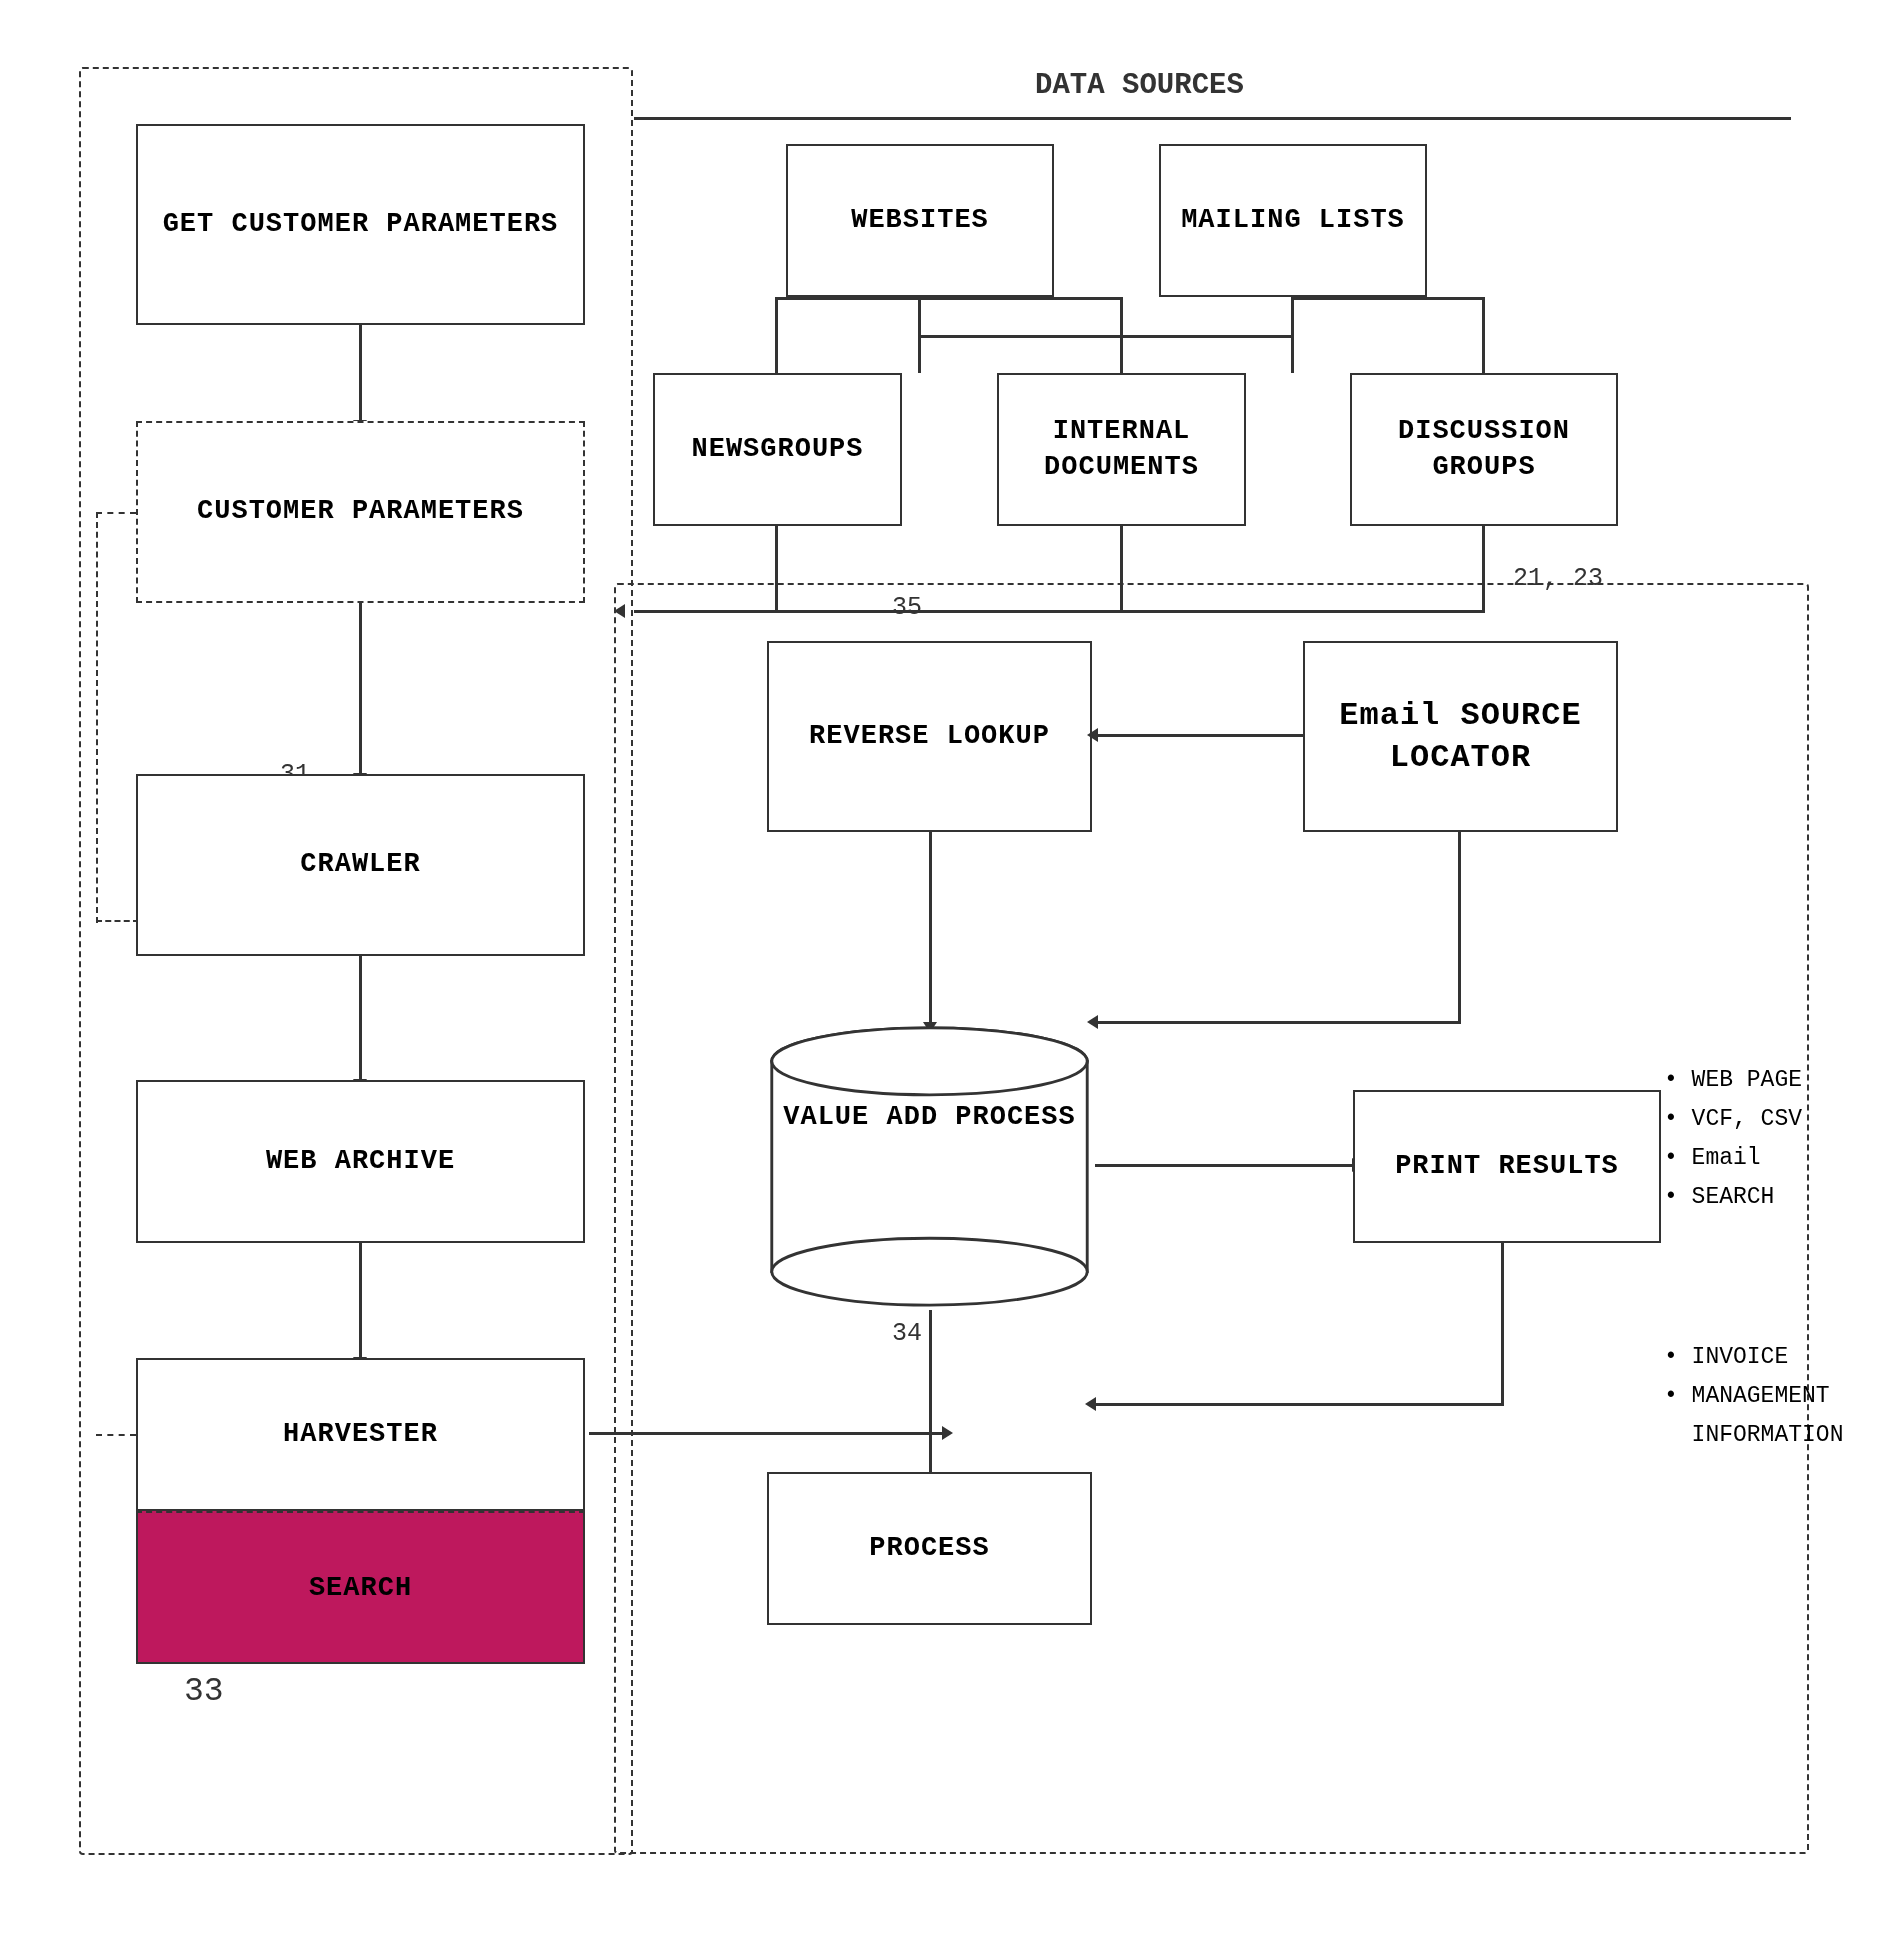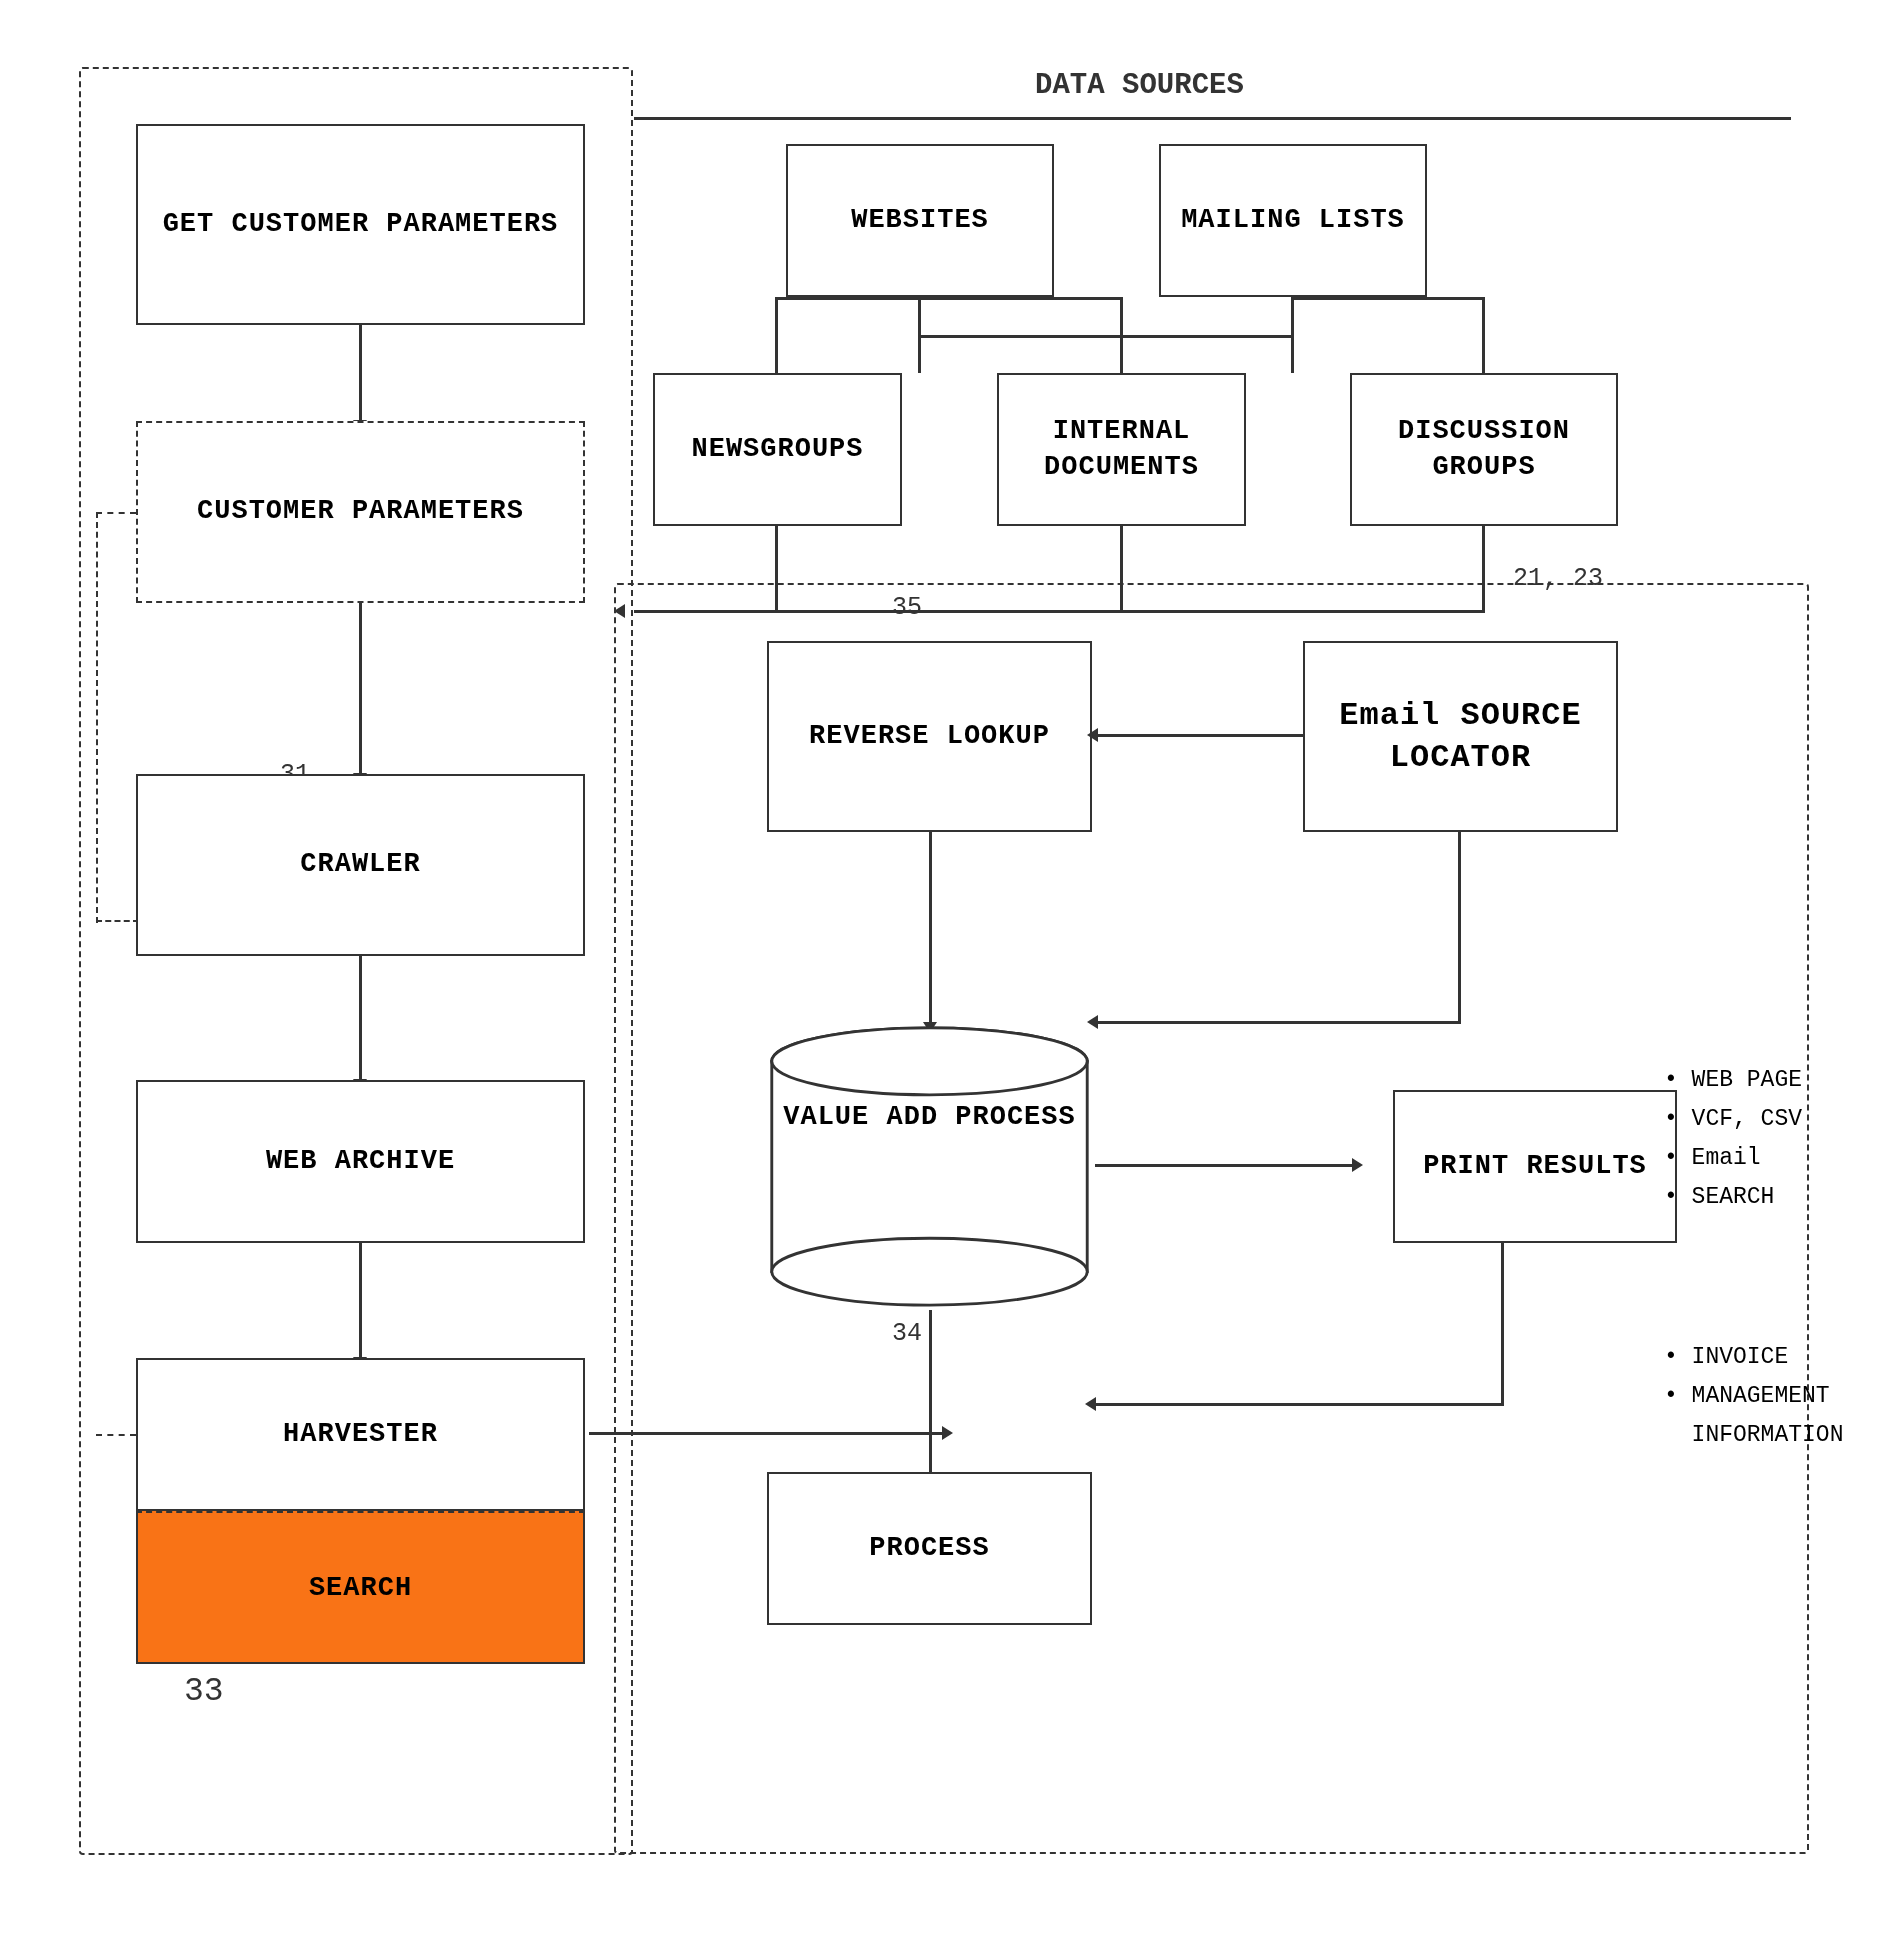--- a/index.html
+++ b/index.html
@@ -227,21 +227,21 @@
   <div class="arrow arrow-v arrowhead-down" style="left:299px; top:1195px; height:115px;"></div>
 
   <div class="box" style="left:76px; top:1310px; width:449px; height:153px;">
     <span>HARVESTER</span>
   </div>
 
   <div style="position:absolute; left:36px; top:1386px; width:40px; height:2.9px; border-top:2.9px dashed #333;"></div>
 
   <div style="position:absolute; left:76px; top:1463px; width:449px; height:153px;
               border: 2.4px solid #333; border-top: 2.9px dashed #333;
-              background:#f97316; display:flex; align-items:center; justify-content:center;
+              background:#be185d; display:flex; align-items:center; justify-content:center;
               font-size:27px; font-weight:bold; letter-spacing:1px;">
     <span>SEARCH</span>
   </div>
 
   <div class="label" style="left:124px; top:1625px; font-size:33px;">
     <span>33</span>
   </div>
 
   <div class="arrow arrow-h arrowhead-right" style="left:529px; top:1384px; width:354px;"></div>
 
@@ -286,21 +286,21 @@
   </div>
 
   <div class="arrow arrow-v arrowhead-down" style="left:869px; top:1262px; height:163px;"></div>
 
   <div class="box" style="left:707px; top:1424px; width:325px; height:153px;">
     <span>PROCESS</span>
   </div>
 
   <div class="arrow arrow-h arrowhead-right" style="left:1035px; top:1116px; width:258px;"></div>
 
-  <div class="box" style="left:1293px; top:1042px; width:284px; height:153px;margin-left:40px;">
+  <div class="box" style="left:1293px; top:1042px; width:308px; height:153px;">
     <span>PRINT
 RESULTS</span>
   </div>
 
   <div style="position:absolute; left:1604px; top:1013px; font-size:23px; line-height:1.7; white-space:nowrap;">
     <span style="white-space:pre;">• WEB PAGE
 • VCF, CSV
 • Email
 • SEARCH</span>
   </div>

